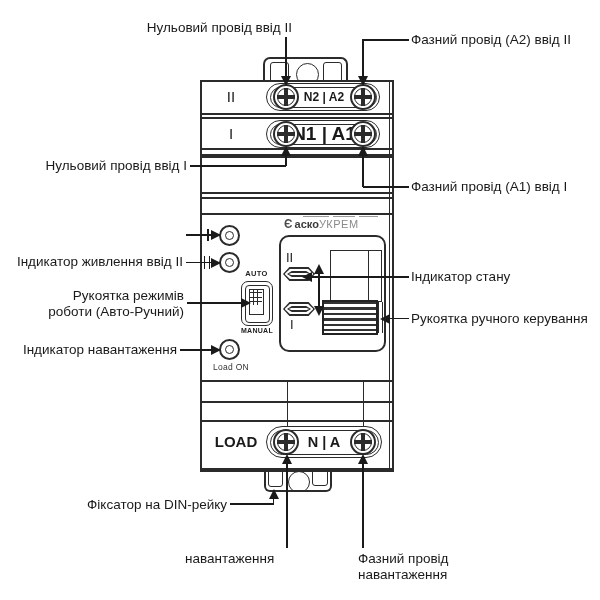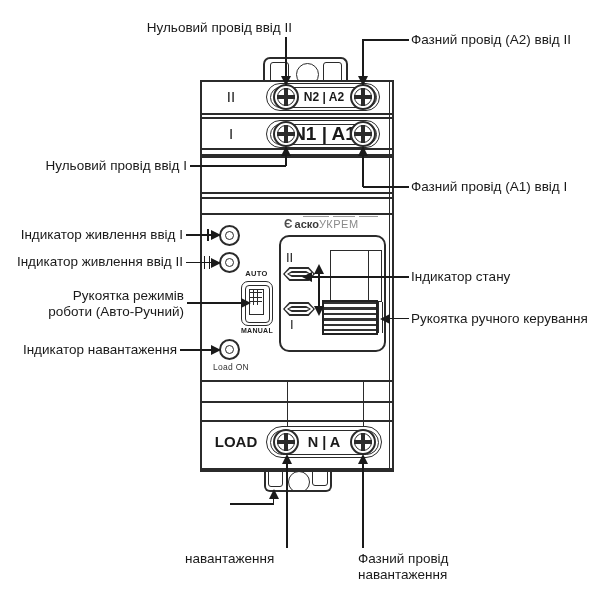--- a/index.html
+++ b/index.html
@@ -203,21 +203,20 @@
   <div class="abs lbl r" style="left:0px;top:158px;width:187px;">Нульовий провід ввід I</div>
   <div class="abs lead h" style="left:190px;top:165.2px;width:96px;"></div>
   <div class="abs lead v" style="left:285px;top:154px;height:12px;"></div>
   <div class="abs arr up" style="left:281px;top:146px;"></div>
 
   <div class="abs lbl" style="left:411px;top:179px;">Фазний провід (А1) ввід I</div>
   <div class="abs lead h" style="left:363px;top:186.2px;width:46px;"></div>
   <div class="abs lead v" style="left:362px;top:154px;height:33px;"></div>
   <div class="abs arr up" style="left:358px;top:146px;"></div>
 
-  <div class="abs lbl r" style="left:0px;top:227px;width:183px;">Індикатор живлення ввід I</div>
   <div class="abs lead h" style="left:186px;top:234.3px;width:26px;"></div>
   <div class="abs arr right" style="left:211px;top:230px;"></div>
 
   <div class="abs lbl r" style="left:0px;top:254px;width:183px;">Індикатор живлення ввід II</div>
   <div class="abs lead h" style="left:186px;top:261.8px;width:26px;"></div>
   <div class="abs arr right" style="left:211px;top:257.5px;"></div>
 
   <div class="abs lbl r" style="left:0px;top:288px;width:184px;">
     <div>Рукоятка режимів</div>
     <div>роботи (Авто-Ручний)</div>
@@ -230,20 +229,21 @@
   <div class="abs arr right" style="left:211px;top:345px;"></div>
 
   <div class="abs lbl" style="left:411px;top:269px;">Індикатор стану</div>
   <div class="abs lead h" style="left:311px;top:276.2px;width:98px;"></div>
   <div class="abs arr left" style="left:302px;top:272px;"></div>
 
   <div class="abs lbl" style="left:411px;top:311px;">Рукоятка ручного керування</div>
   <div class="abs lead h" style="left:389px;top:317.8px;width:20px;"></div>
   <div class="abs arr left" style="left:380px;top:313.5px;"></div>
 
+  <div class="abs lbl r" style="left:27px;top:497px;width:200px;">Фіксатор на DIN-рейку</div>
   <div class="abs lead h" style="left:230px;top:503.2px;width:44px;"></div>
   <div class="abs lead v" style="left:272.5px;top:497px;height:8px;"></div>
   <div class="abs arr up" style="left:268.5px;top:489px;"></div>
 
   <div class="abs lbl" style="left:185px;top:551px;">
     <div>навантаження</div>
   </div>
   <div class="abs lead v" style="left:286px;top:462px;height:86px;"></div>
   <div class="abs arr up" style="left:282px;top:454px;"></div>
 

